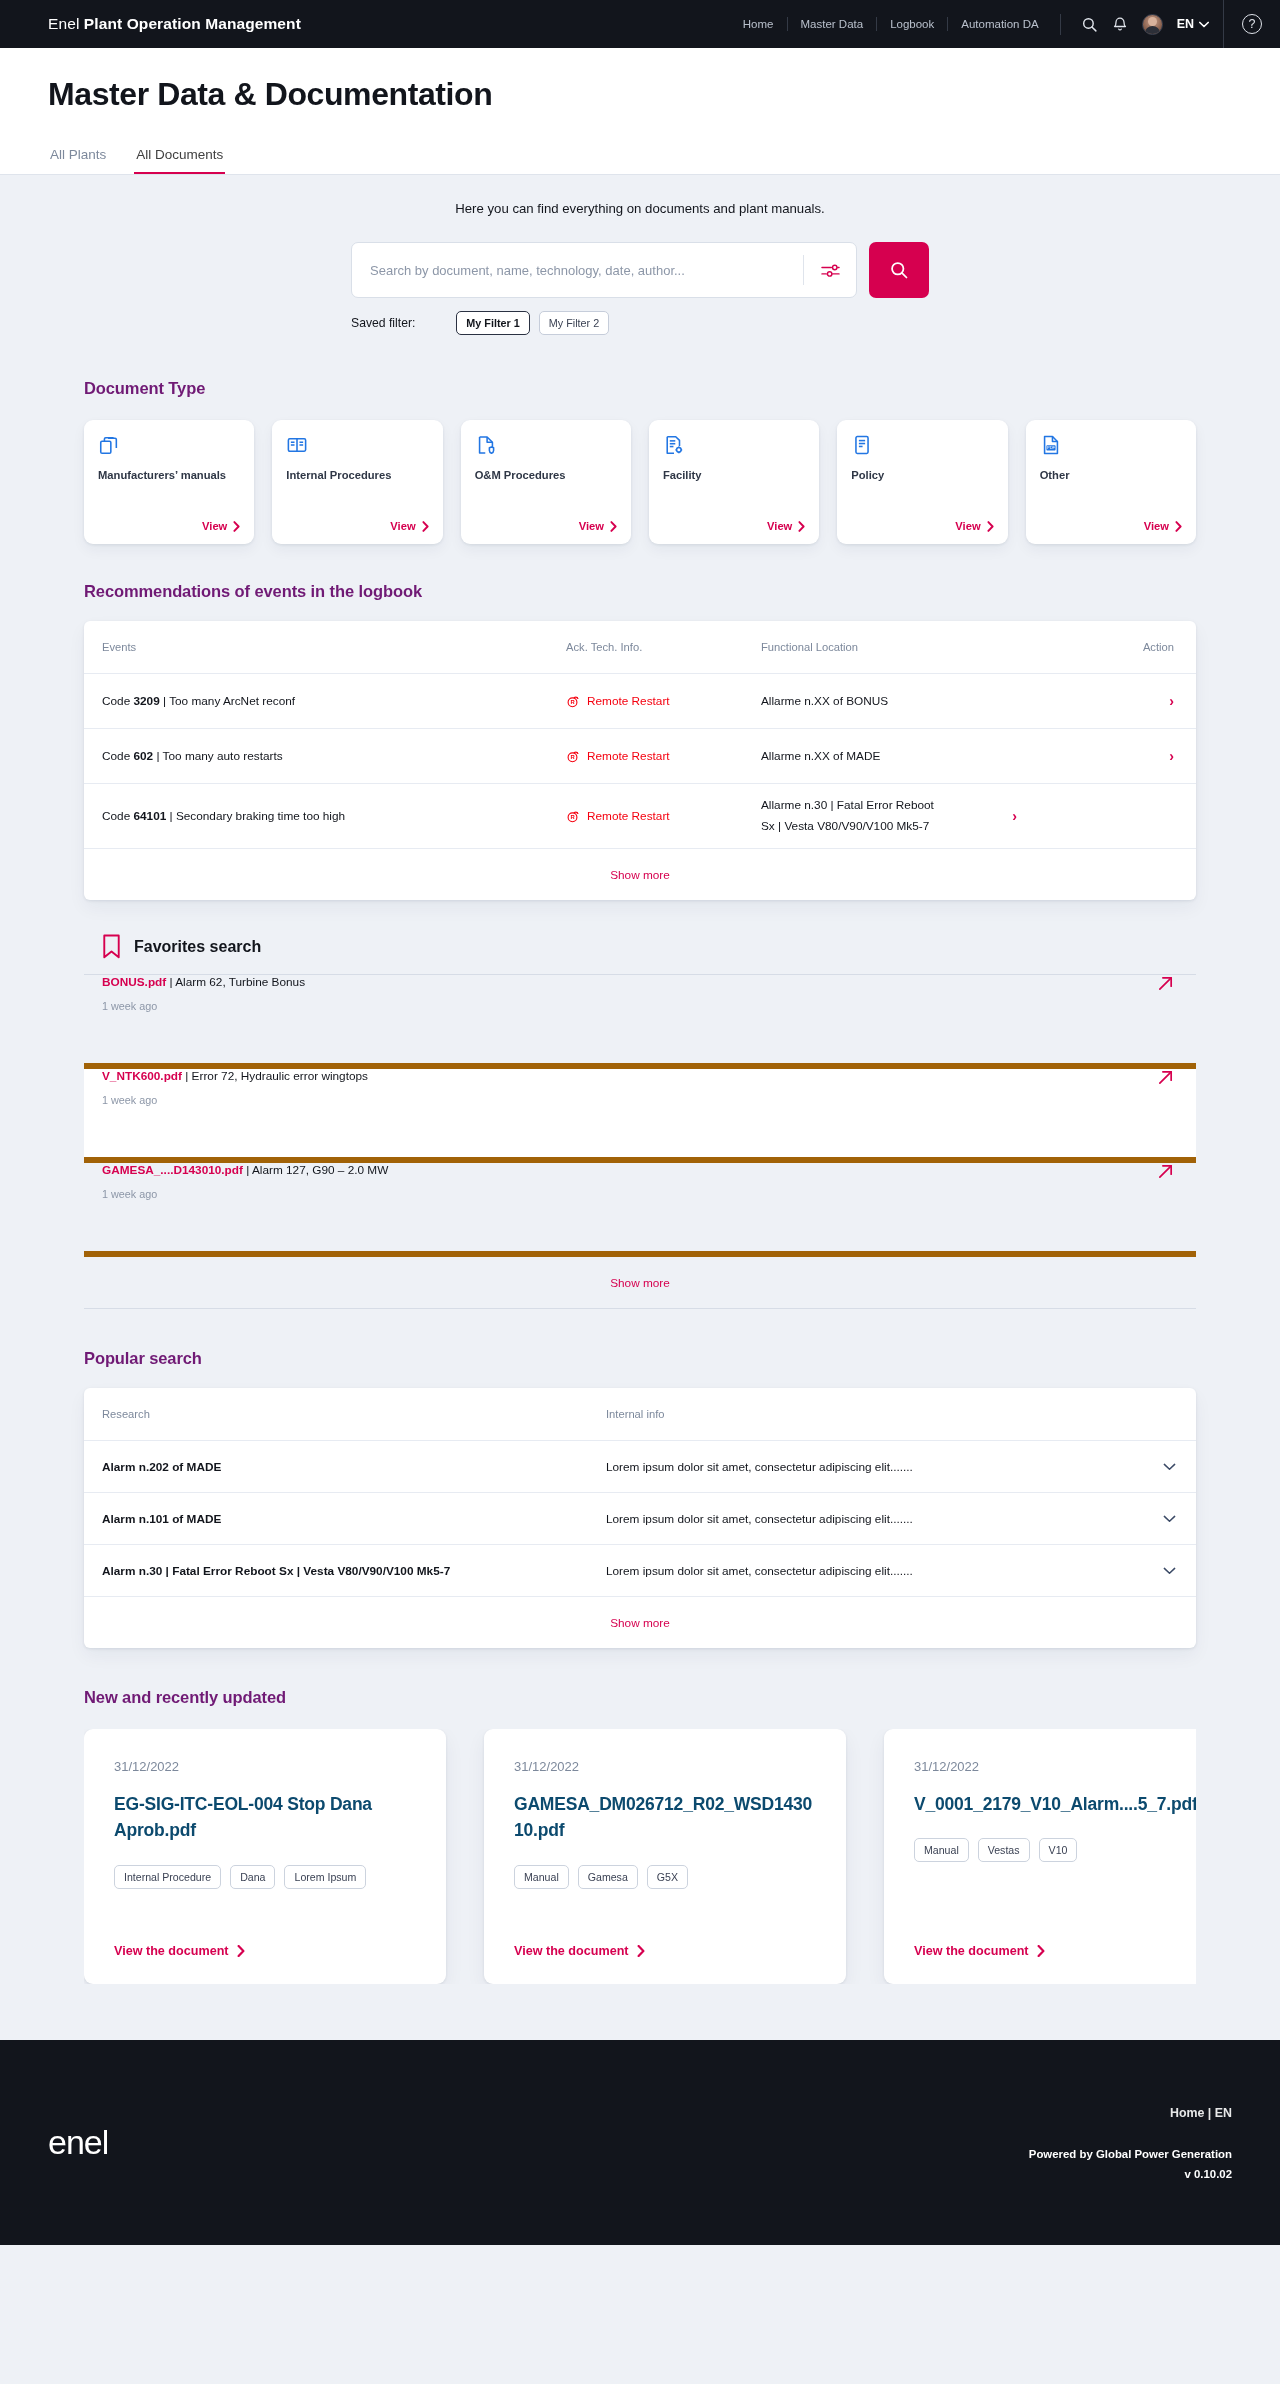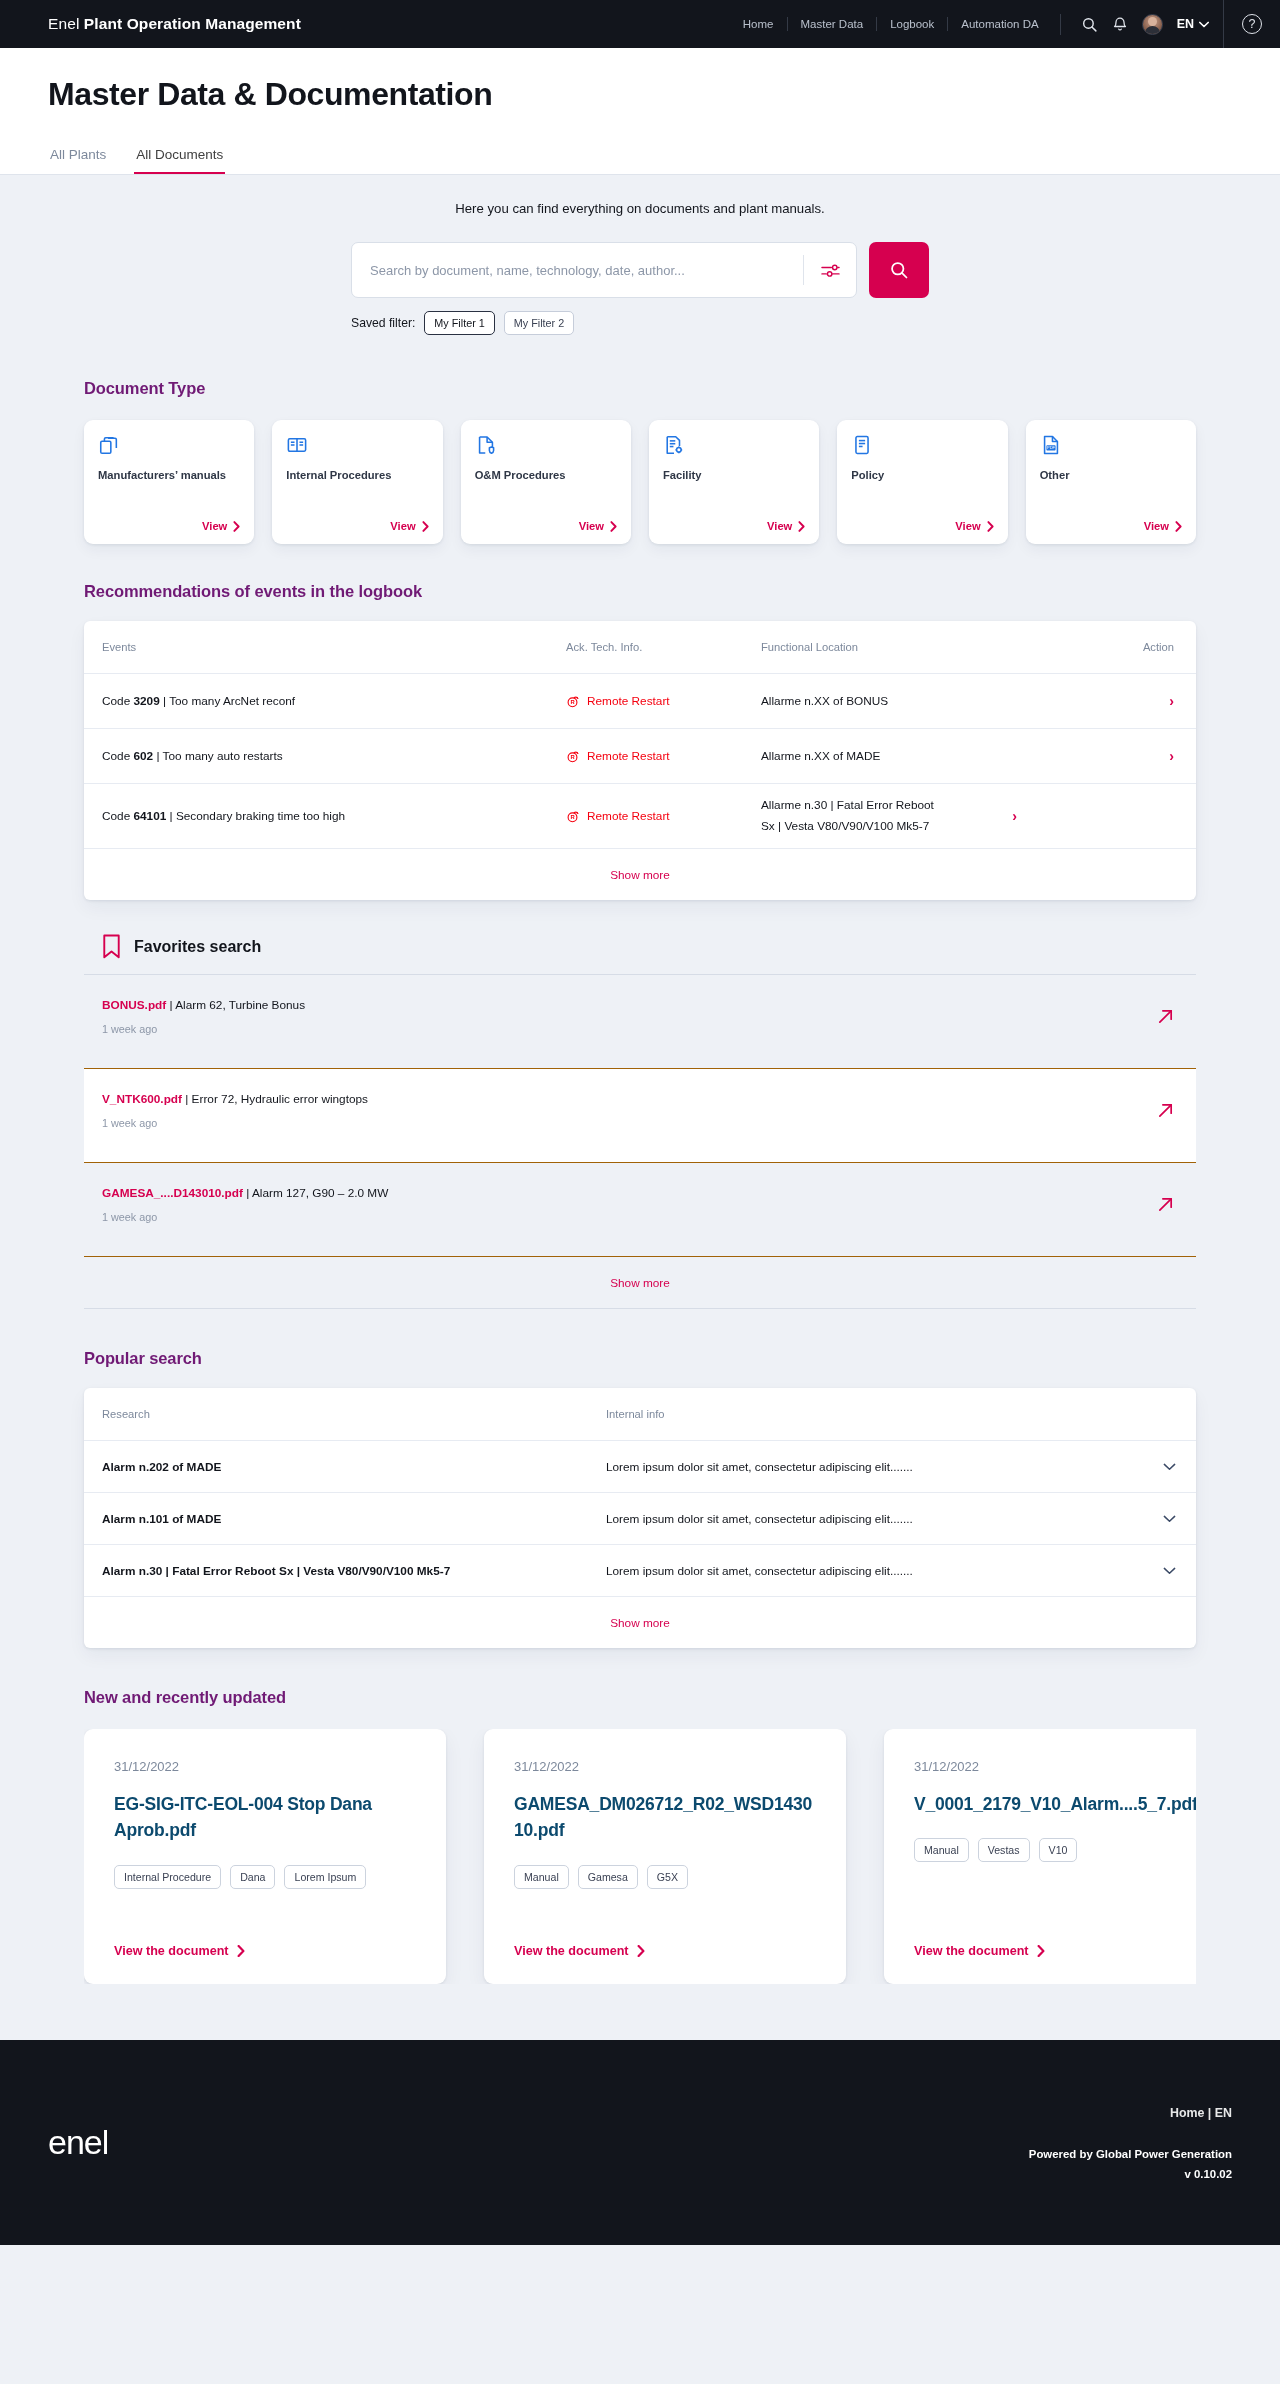--- a/index.html
+++ b/index.html
@@ -125,21 +125,21 @@
   .saved-row {
     width: 578px; margin: 13px auto 0 auto;
     display: flex; align-items: center; gap: 9px;
     font-size: 12.2px; color: #12151c;
   }
   .chip {
     border: 1px solid #c6cdda; border-radius: 5px;
     padding: 5px 9px; font-size: 10.8px; color: #3b4254;
     background: #fff; cursor: pointer;
   }
-  .chip.sel { border-color: #2a3142; color: #12151c; font-weight: 400; }
+  .chip.sel { border-color: #2a3142; color: #12151c; font-weight: 700; margin-left: 32px; }
 
   
   .wrap { width: 1280px; padding: 0 84px; }
   h2.sect {
     font-size: 16.5px; font-weight: 700; color: #701a75;
     letter-spacing: -.1px;
   }
 
   
   .doctype-sect { padding-top: 34px; }
@@ -196,23 +196,23 @@
 
   
   .fav-sect { padding-top: 34px; }
   .fav-head {
     display: flex; align-items: center; gap: 13px;
     padding: 0 0 0 18px;
   }
   .fav-title { font-size: 16px; font-weight: 700; color: #12151c; }
   .fav-list { margin-top: 15px; border-top: 1px solid #d6dce6; }
   .fav-row {
-    display: flex; align-items: center;
+    display: flex; align-items: flex-start;
     min-height: 94px; padding: 0 22px 10px 18px;
-    border-bottom: 1px solid #a16207;
+    border-bottom: 6px solid #a16207;
   }
   .fav-row.white { background: #fff; }
   .fav-main { flex: 1; }
   .fav-line { font-size: 11.8px; color: #12151c; }
   .fav-name { color: #d6004f; font-weight: 700; }
   .fav-sub { margin-top: 11px; font-size: 10.8px; color: #8d97a8; }
   .fav-arrow { color: #d6004f; font-size: 17px; line-height: 1; }
   .fav-showmore {
     height: 52px; display: flex; align-items: center; justify-content: center;
     font-size: 11.8px; color: #d6004f; cursor: pointer;

